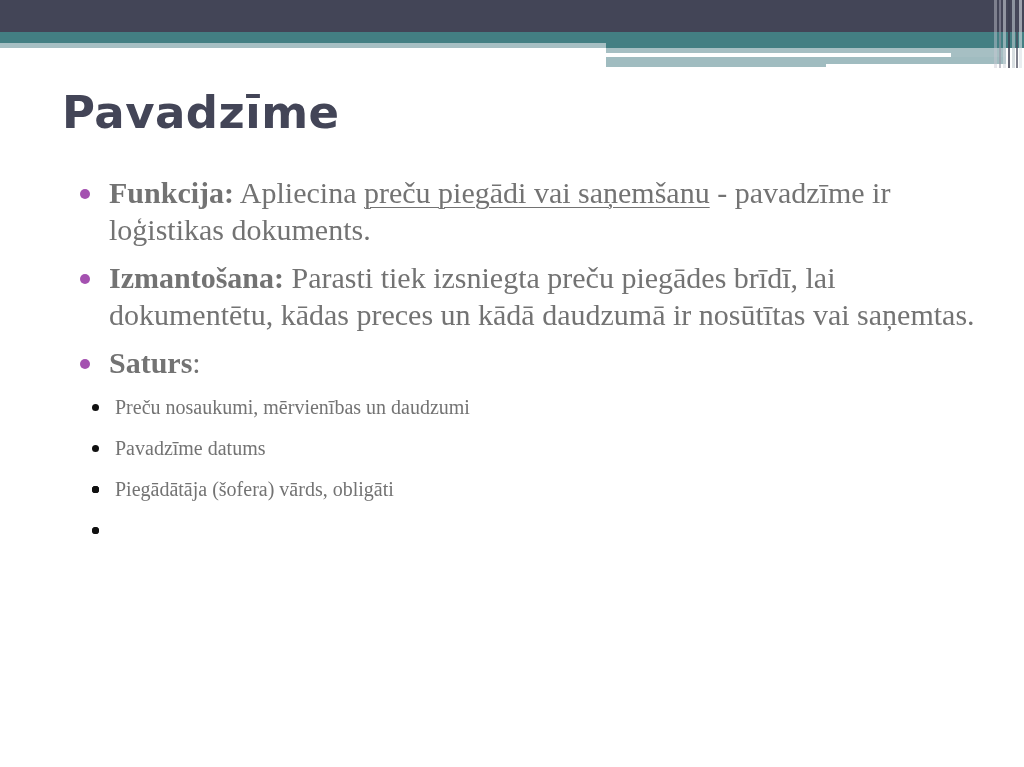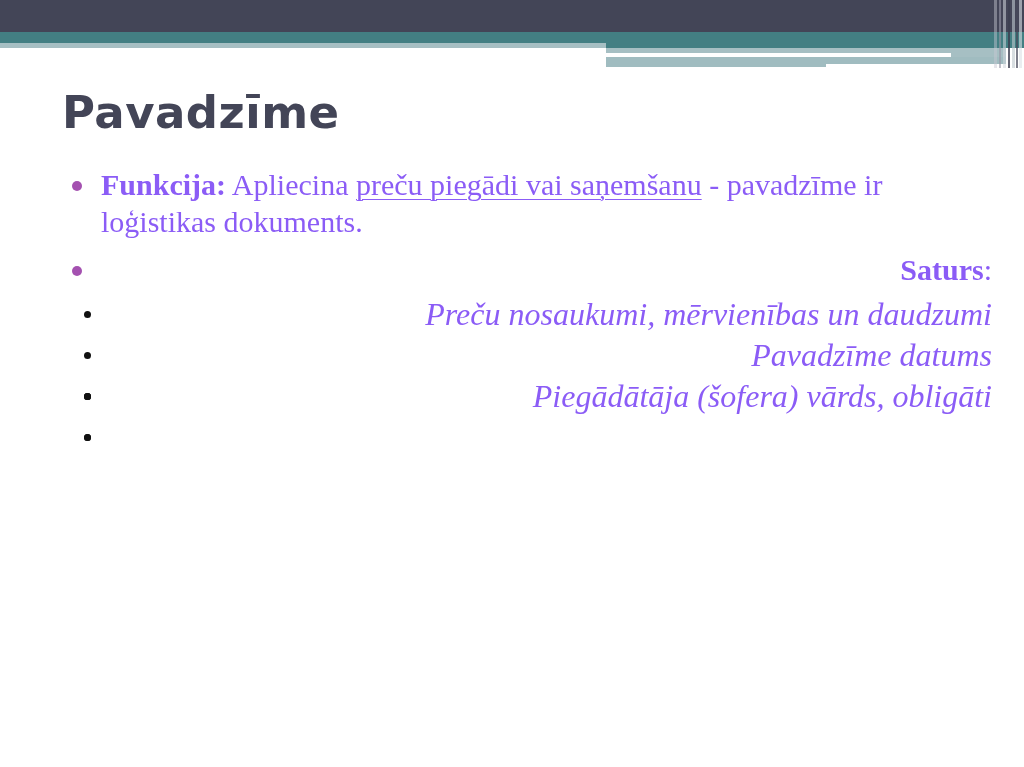--- a/index.html
+++ b/index.html
@@ -24,28 +24,28 @@
 
   
   .title {
     position: absolute; left: 62px; top: 86px;
     font-family: "DejaVu Sans", sans-serif; font-weight: bold;
     font-size: 45px; color: #434557; letter-spacing: 0.5px;
     margin: 0;
   }
 
   
-  .body-list { position: absolute; left: 72px; top: 166px; width: 920px; margin: 0; padding: 0; list-style: none;
-    font-family: "Liberation Serif", "DejaVu Serif", serif; color: #8b5cf6; }
+  .body-list { position: absolute; left: 72px; top: 166px; width: 920px; margin: 8px; padding: 0; list-style: none;
+    font-family: "Liberation Serif", "DejaVu Serif", serif; color: #737373; }
   .l1 { position: relative; padding-left: 29px; font-size: 30px; line-height: 37px; margin-bottom: 11px; }
   .l1 .dot { position: absolute; left: 0; top: 15px; width: 10px; height: 10px; border-radius: 50%; background: #a451b0; }
   .l1 b { font-weight: bold; }
   .u { text-decoration: underline; text-decoration-thickness: 1px; text-underline-offset: 4px; }
   .sublist { list-style: none; margin: 6px 0 0 0; padding: 0; }
-  .l2 { position: relative; padding-left: 26px; margin-left: 9px; font-size: 32px; line-height: 41px; white-space: nowrap; font-style: italic; }
+  .l2 { position: relative; padding-left: 26px; margin-left: 9px; font-size: 20px; line-height: 41px; white-space: nowrap; }
   .l2 .dot2 { position: absolute; left: 3px; top: 17px; width: 7px; height: 7px; border-radius: 50%; background: #111; }
   .l2.bold { font-weight: bold; }
 </style>
 </head>
 <body>
 
 <div class="slide">
 
   <div class="band-dark"></div>
   <div class="band-teal"></div>
@@ -66,21 +66,25 @@
     <span style="left:25px;width:3px;background:rgba(220,225,230,0.6);"></span>
   </div>
 
   <h1 class="title">Pavadzīme</h1>
 
   <ul class="body-list">
     <li class="l1">
       <span class="dot"></span>
       <b>Funkcija:</b><span> Apliecina </span><span class="u">preču piegādi vai saņemšanu</span><span> - pavadzīme ir loģistikas dokuments.</span>
     </li>
-    <li class="l1" style="margin-bottom:0;text-align:right;">
+    <li class="l1">
+      <span class="dot"></span>
+      <b>Izmantošana:</b><span> Parasti tiek izsniegta preču piegādes brīdī, lai dokumentētu, kādas preces un kādā daudzumā ir nosūtītas vai saņemtas.</span>
+    </li>
+    <li class="l1" style="margin-bottom:0;">
       <span class="dot"></span>
       <b>Saturs</b><span>:</span>
       <ul class="sublist" style="margin-left:-29px;">
         <li class="l2"><span class="dot2"></span><span>Preču nosaukumi, mērvienības un daudzumi</span></li>
         <li class="l2"><span class="dot2"></span><span>Pavadzīme datums</span></li>
         <li class="l2"><span class="dot2"></span></li>
         <li class="l2"><span class="dot2"></span></li>
         <li class="l2"><span class="dot2"></span><span>Piegādātāja (šofera) vārds, obligāti</span></li>
         <li class="l2"><span class="dot2"></span></li>
         <li class="l2 bold"><span class="dot2"></span></li>

